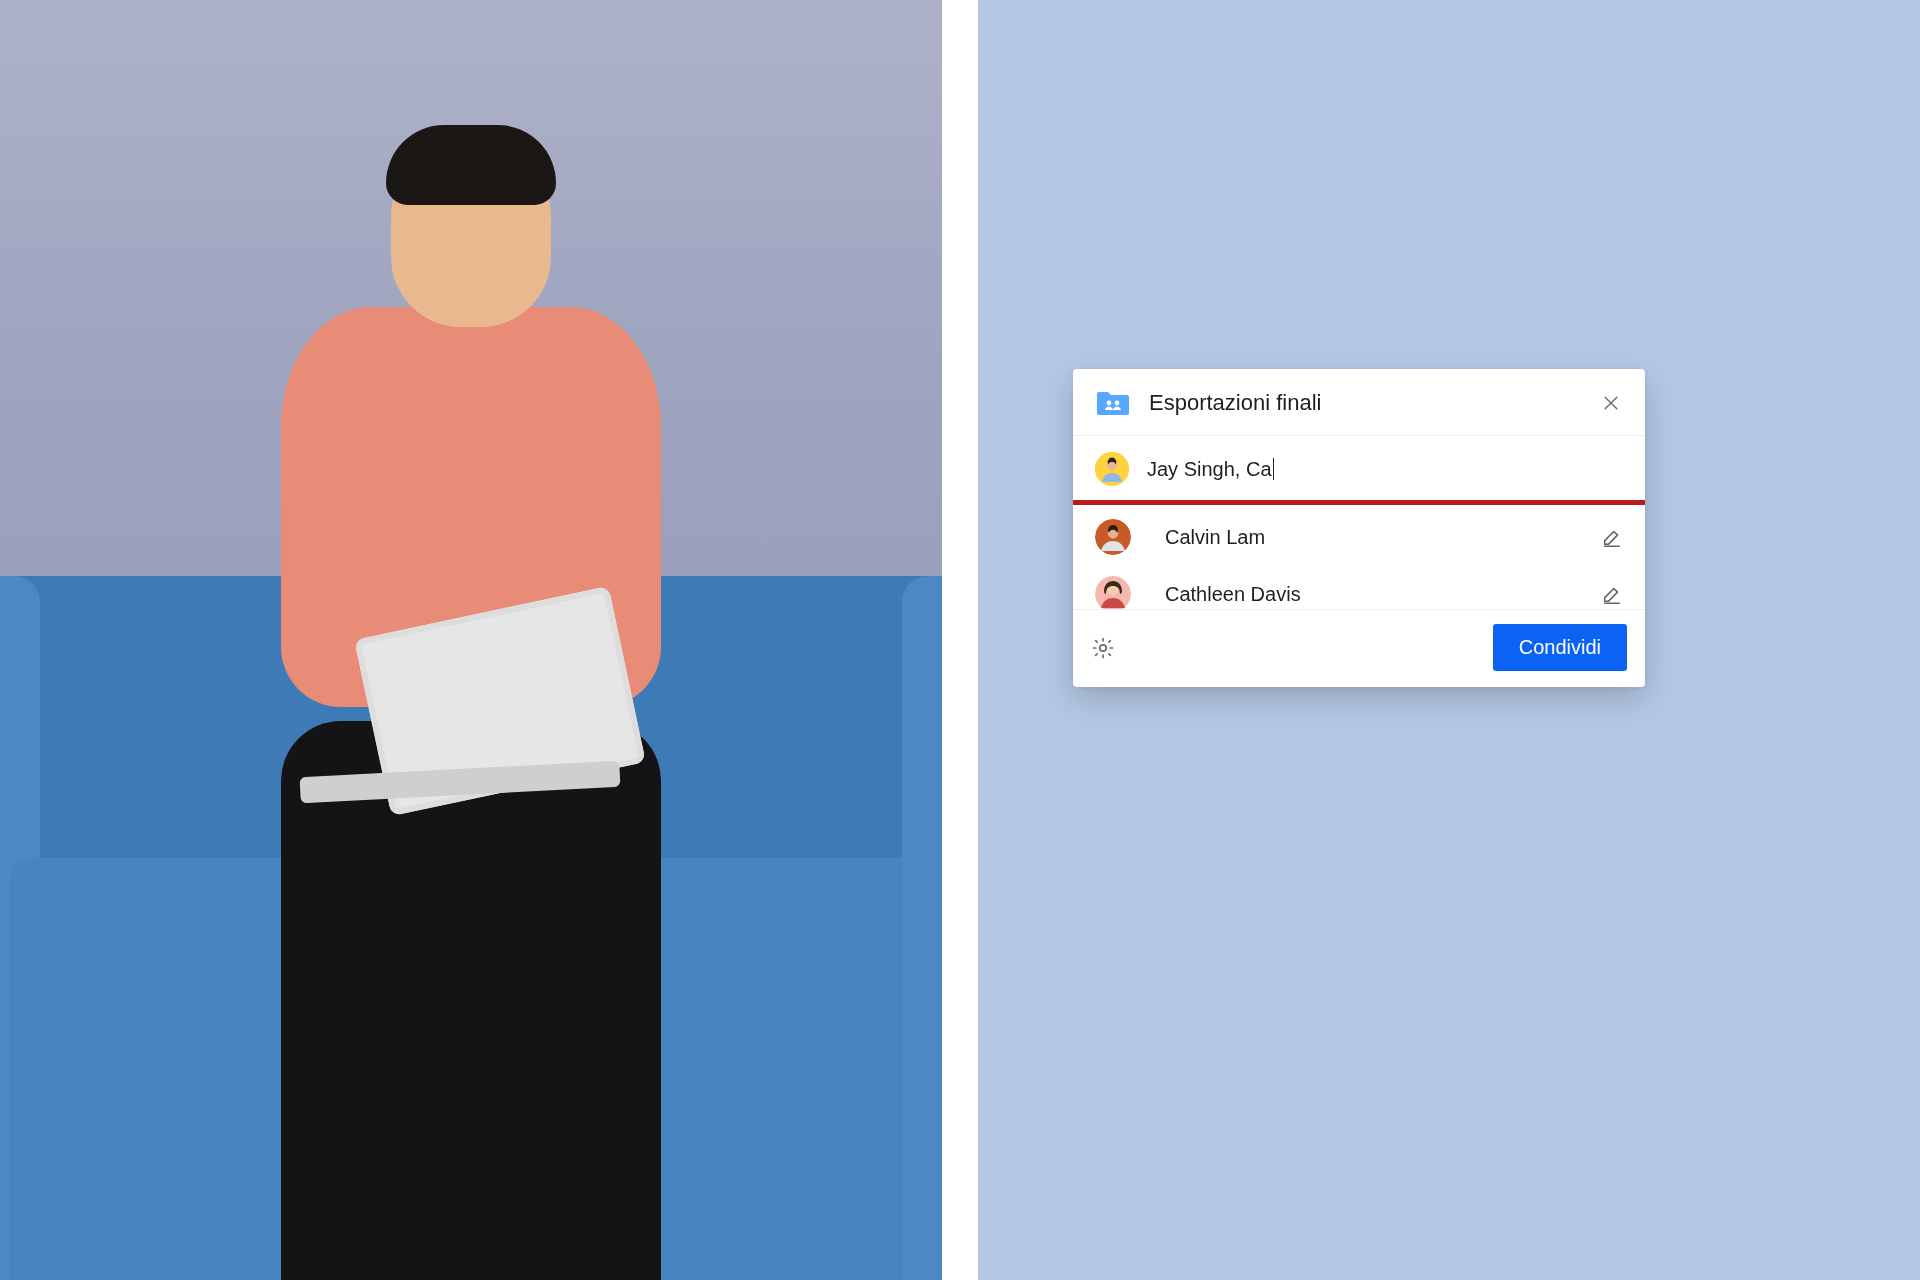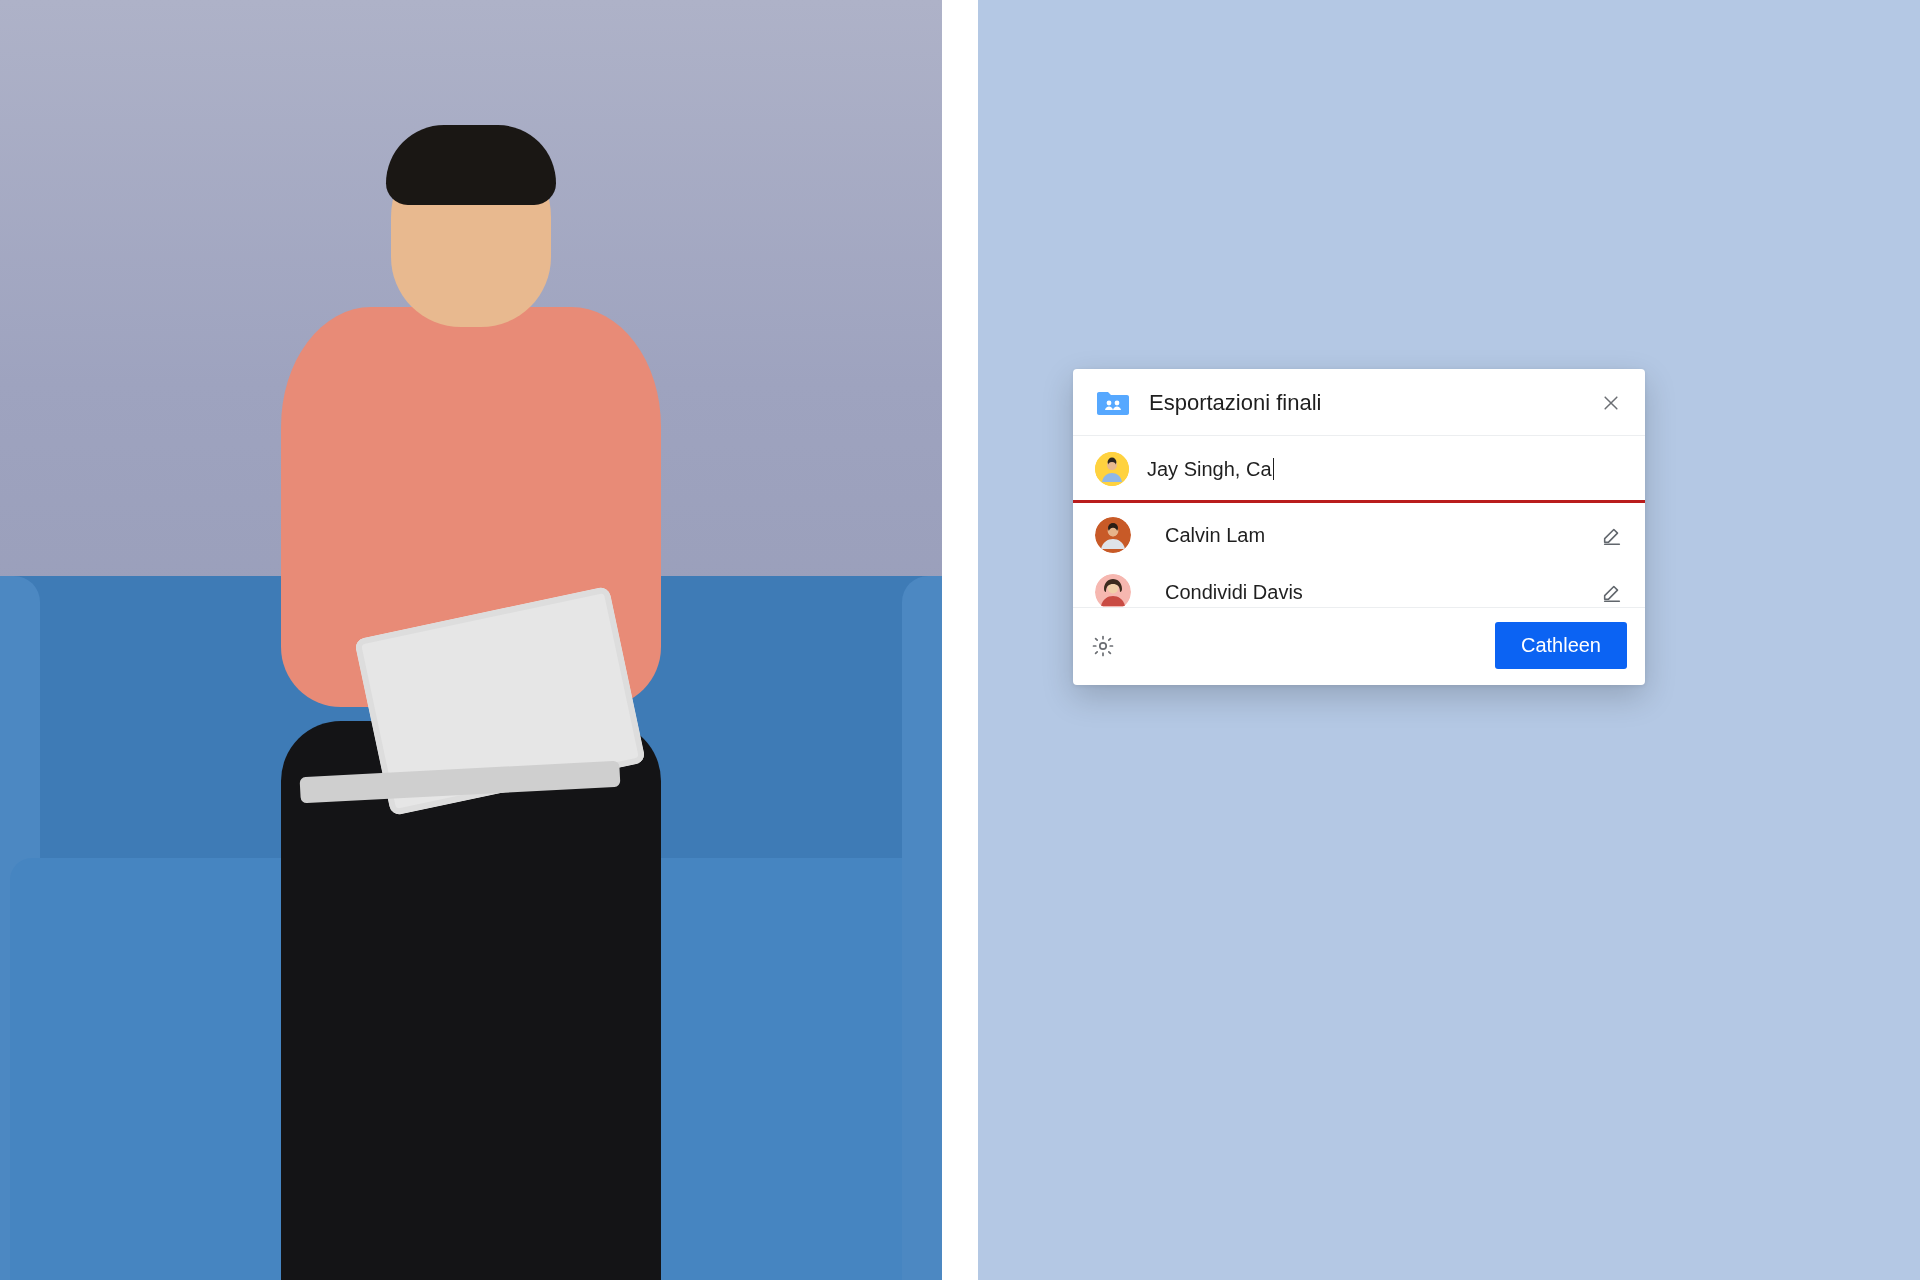--- a/index.html
+++ b/index.html
@@ -23,21 +23,21 @@
   .laptop-screen { position:absolute; left:32%; top:45%; transform:rotate(-12deg); width:260px; height:180px; background:#e6e6e6; border-radius:10px; box-shadow: inset 0 0 0 6px #ddd; }
 
   
   .dialog { position:absolute; top:369px; left:95px; width:572px; background:#fff; border-radius:4px; box-shadow: 0 1px 4px rgba(0,0,0,.08), 0 12px 32px rgba(0,0,0,.18); overflow:hidden; }
   .dlg-header { display:flex; align-items:center; gap:18px; padding:20px 22px 18px 22px; border-bottom:1px solid #eceef0; }
   .folder-ico { width:36px; height:28px; position:relative; }
   .folder-ico svg { display:block; }
   .dlg-title { font-size:22px; color:#1f1f1f; flex:1; }
   .close-x { width:24px; height:24px; color:#6b6e73; display:flex; align-items:center; justify-content:center; cursor:pointer; }
 
-  .input-row { display:flex; align-items:center; gap:18px; padding:16px 38px 14px 22px; border-bottom:3px solid #b91c1c; }
+  .input-row { display:flex; align-items:center; gap:18px; padding:16px 38px 14px 22px; border-bottom:5px solid #b91c1c; }
   .chip-avatar { width:34px; height:34px; border-radius:50%; background:#ffd23f; display:flex; align-items:center; justify-content:center; overflow:hidden; }
   .input-text { font-size:20px; color:#1f1f1f; display:flex; align-items:center; }
   .caret { display:inline-block; width:1.5px; height:22px; background:#1f1f1f; margin-left:1px; }
 
   .list { max-height:176px; overflow:hidden; }
   .row { display:flex; align-items:center; gap:34px; padding:14px 22px; position:relative; }
   .row + .row { }
   .avatar { width:36px; height:36px; border-radius:50%; flex:0 0 36px; display:flex; align-items:center; justify-content:center; overflow:hidden; }
   .name { font-size:20px; color:#1f1f1f; flex:1; }
   .edit-ico { width:22px; height:22px; color:#61666c; }
@@ -128,36 +128,36 @@
 
         <div class="row partial">
           <span class="avatar">
             <svg viewBox="0 0 36 36" width="36" height="36">
                 <circle cx="18" cy="18" r="18" fill="#f6b7b0"></circle>
                 <circle cx="18" cy="14" r="5.4" fill="#f1cfa8"></circle>
                 <path d="M9 15c0-6 4-10 9-10s9 4 9 10c0 2-1 3-2 3 0-6-3-8-7-8s-7 2-7 8c-1 0-2-1-2-3z" fill="#3c2a1d"></path>
                 <path d="M6 32c1.6-6.8 6.8-10 12-10s10.4 3.2 12 10" fill="#c94b43"></path>
               </svg>
           </span>
-          <span class="name">Condividi Davis</span>
+          <span class="name">Cathleen Davis</span>
           <span class="edit-ico">
             <svg viewBox="0 0 24 24" width="22" height="22" fill="none" stroke="currentColor" stroke-width="1.7" stroke-linecap="round" stroke-linejoin="round">
                 <path d="M4 20h4l10-10-4-4L4 16v4z"></path>
                 <path d="M4 22h16"></path>
               </svg>
           </span>
         </div>
 
       </div>
 
       <div class="footer">
         <span class="gear">
           <svg viewBox="0 0 24 24" width="24" height="24" fill="none" stroke="currentColor" stroke-width="1.7" stroke-linecap="round" stroke-linejoin="round">
             <circle cx="12" cy="12" r="3.2"></circle>
             <path d="M12 2.5v2.3M12 19.2v2.3M4.6 4.6l1.6 1.6M17.8 17.8l1.6 1.6M2.5 12h2.3M19.2 12h2.3M4.6 19.4l1.6-1.6M17.8 6.2l1.6-1.6"></path>
           </svg>
         </span>
-        <button class="share-btn">Cathleen</button>
+        <button class="share-btn">Condividi</button>
       </div>
 
     </div>
   </div>
 </div>
 
 </body></html>

